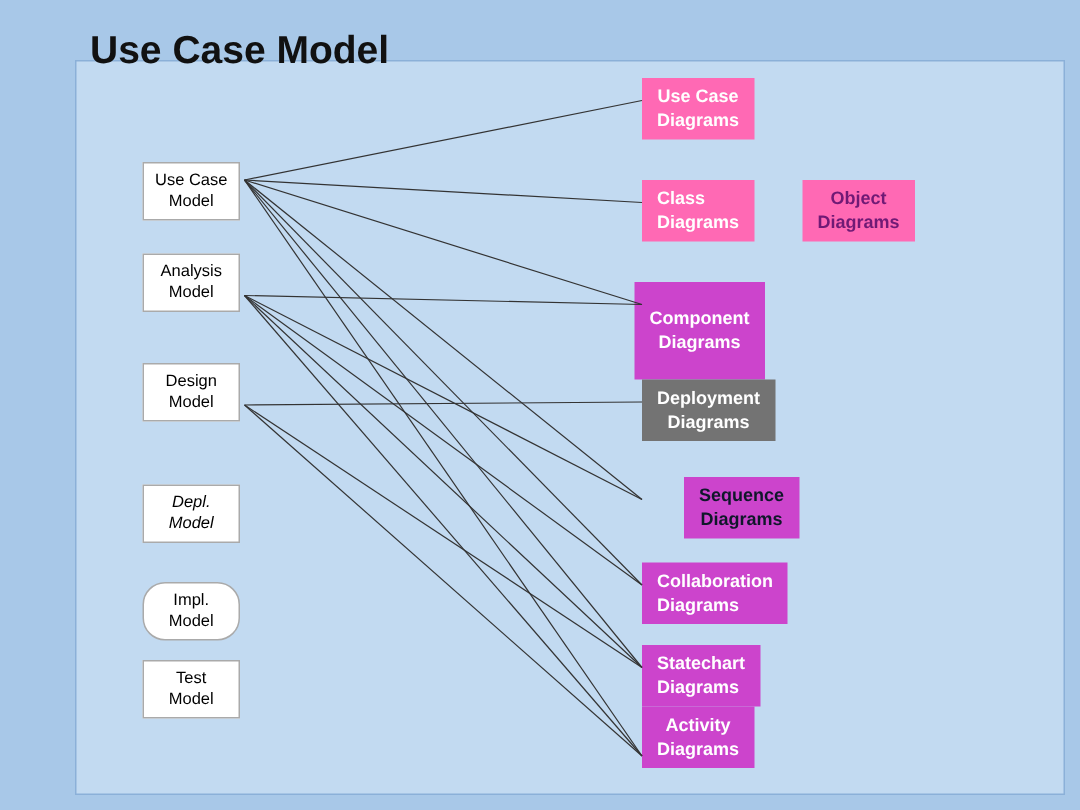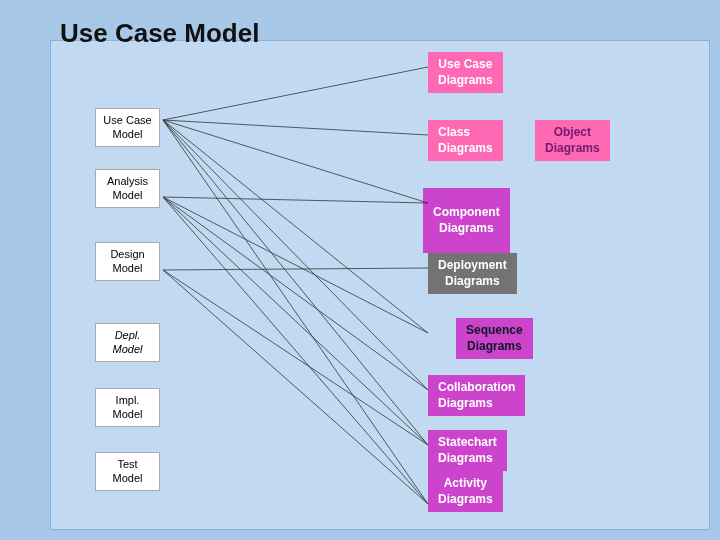--- a/index.html
+++ b/index.html
@@ -32,22 +32,22 @@
       text-align: center;
       padding: 4px 6px;
       line-height: 1.3;
       min-width: 65px;
     }
 
     #box-use-case { top: 108px; }
     #box-analysis { top: 169px; }
     #box-design   { top: 242px; }
     #box-depl     { top: 323px; font-style: italic; }
-    #box-impl     { top: 388px; }
-    #box-test     { top: 452px; }
+    #box-impl     { top: 388px; border-radius: 15px; }
+    #box-test     { top: 440px; }
 
     #box-use-case-diag {
       position: absolute;
       top: 52px;
       left: 428px;
       background: #ff69b4;
       color: white;
       font-size: 12px;
       font-weight: bold;
       text-align: center;

